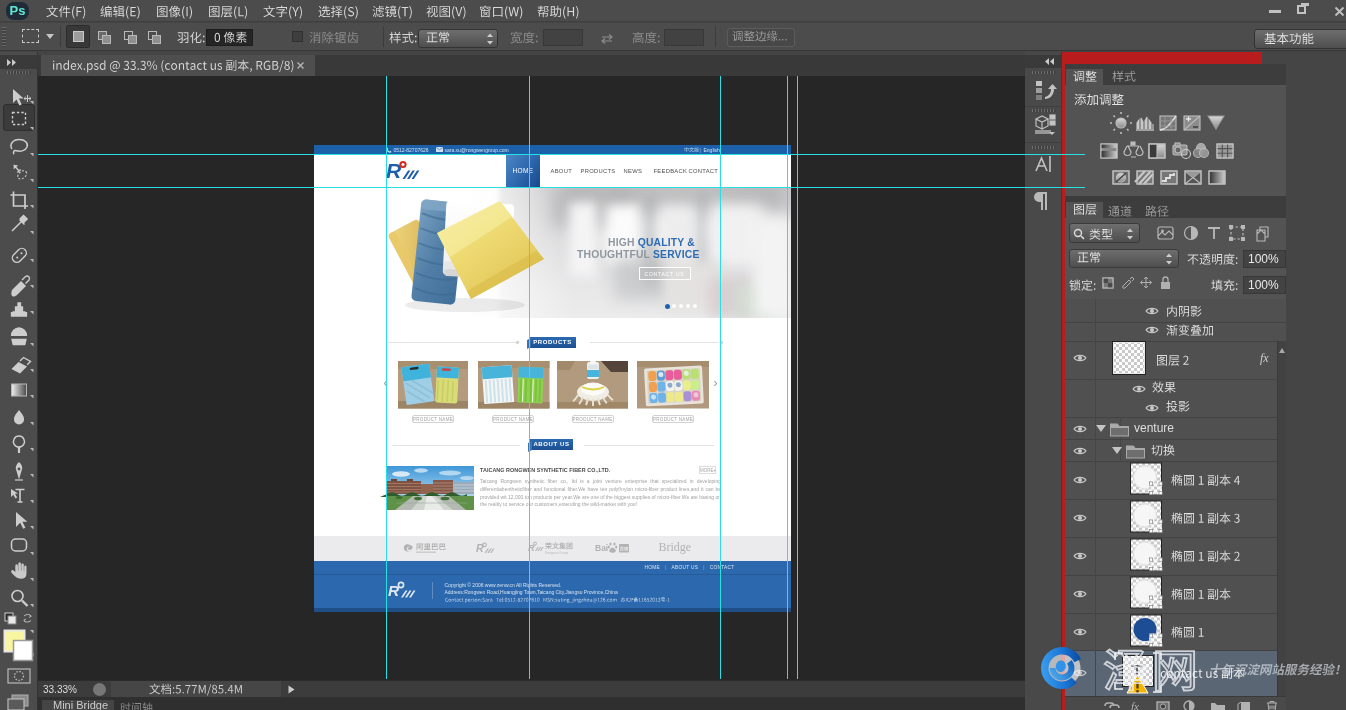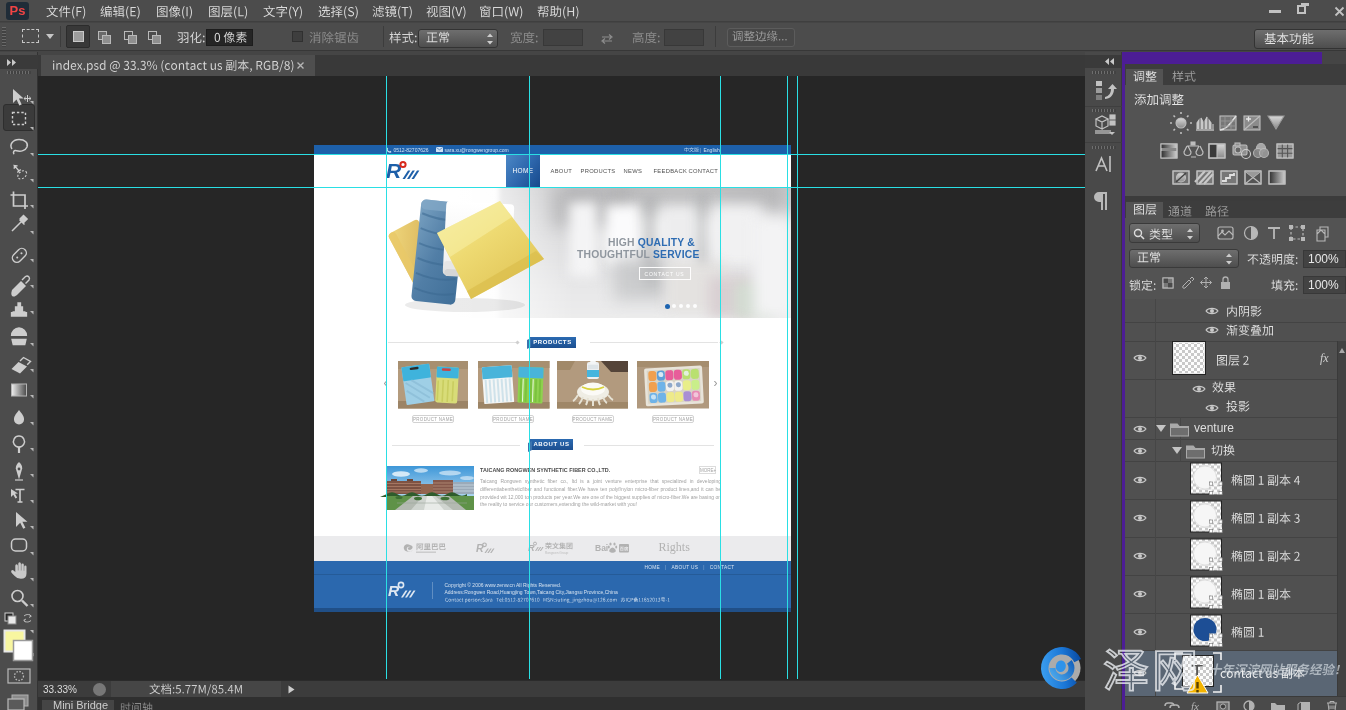--- a/index.html
+++ b/index.html
@@ -6,21 +6,21 @@
 .a{position:absolute}
 .tx{position:absolute;white-space:nowrap}
 svg{position:absolute;overflow:visible}
 .eye{position:absolute}
 .ep{stroke:#c9c9c9;fill:none;stroke-width:1.1}
 .ec{fill:#c9c9c9}
 </style></head>
 <body>
 
 <div class="a" id="menubar" style="left:0;top:0;width:1346px;height:22px;background:#4c4c4c;border-bottom:1px solid #3f3f3f">
- <div class="a" style="left:6px;top:2px;width:23px;height:18px;background:#1f2c38;border-radius:3px;color:#ef4444;font-weight:bold;font-size:13px;text-align:center;line-height:17px">Ps</div>
+ <div class="a" style="left:6px;top:2px;width:23px;height:18px;background:#1f2c38;border-radius:8px;color:#5eead4;font-weight:bold;font-size:13px;text-align:center;line-height:17px">Ps</div>
  <svg class="a" style="left:46px;top:4px" width="44" height="22" viewBox="0 0 44 22">
       <path transform="translate(0,12.2)" d="M5.3 -10.3C5.7 -9.7 6.1 -8.8 6.2 -8.3L7.2 -8.7C7.1 -9.2 6.6 -10 6.3 -10.6ZM0.6 -8.3V-7.4H2.6C3.3 -5.5 4.3 -3.8 5.6 -2.5C4.2 -1.4 2.5 -0.5 0.5 0.1C0.6 0.3 0.9 0.8 1 1C3.1 0.3 4.9 -0.6 6.3 -1.8C7.7 -0.6 9.4 0.4 11.4 0.9C11.6 0.7 11.9 0.2 12.1 0.1C10.1 -0.5 8.4 -1.3 7 -2.5C8.3 -3.8 9.2 -5.4 10 -7.4H11.9V-8.3ZM6.3 -3.2C5.1 -4.4 4.2 -5.8 3.6 -7.4H8.9C8.3 -5.7 7.4 -4.3 6.3 -3.2Z M16.5 -4.3V-3.4H20.1V1H21V-3.4H24.4V-4.3H21V-7H23.9V-7.9H21V-10.4H20.1V-7.9H18.4C18.5 -8.5 18.7 -9.1 18.8 -9.7L17.9 -9.9C17.6 -8.2 17.1 -6.6 16.4 -5.6C16.6 -5.5 17 -5.2 17.2 -5.1C17.5 -5.6 17.8 -6.3 18.1 -7H20.1V-4.3ZM15.8 -10.5C15.2 -8.6 14.1 -6.7 12.9 -5.5C13.1 -5.2 13.3 -4.8 13.4 -4.5C13.8 -5 14.2 -5.5 14.6 -6V1H15.5V-7.5C16 -8.3 16.4 -9.3 16.7 -10.2Z M28 2.5 28.7 2.1C27.6 0.4 27.1 -1.8 27.1 -3.9C27.1 -6 27.6 -8.1 28.7 -9.9L28 -10.2C26.8 -8.3 26.1 -6.3 26.1 -3.9C26.1 -1.4 26.8 0.6 28 2.5Z M30.5 0H31.6V-4.1H35.1V-5.1H31.6V-8.2H35.8V-9.2H30.5Z M37.4 2.5C38.5 0.6 39.2 -1.4 39.2 -3.9C39.2 -6.3 38.5 -8.3 37.4 -10.2L36.6 -9.9C37.7 -8.1 38.3 -6 38.3 -3.9C38.3 -1.8 37.7 0.4 36.6 2.1Z" fill="#dadada"></path>
     </svg>
  <svg class="a" style="left:100px;top:4px" width="44" height="22" viewBox="0 0 44 22">
       <path transform="translate(0,12.2)" d="M0.5 -0.7 0.7 0.2C1.8 -0.2 3.1 -0.8 4.3 -1.3L4.2 -2C2.8 -1.5 1.4 -1 0.5 -0.7ZM0.8 -5.3C0.9 -5.4 1.2 -5.4 2.6 -5.6C2.1 -4.8 1.7 -4.2 1.5 -4C1.1 -3.5 0.8 -3.2 0.6 -3.1C0.7 -2.9 0.8 -2.5 0.9 -2.3C1.1 -2.4 1.5 -2.6 4.2 -3.2C4.2 -3.4 4.2 -3.7 4.2 -4L2.1 -3.5C3 -4.7 3.8 -6.1 4.5 -7.5L3.8 -7.9C3.6 -7.4 3.3 -6.9 3.1 -6.5L1.7 -6.3C2.4 -7.4 3.1 -8.8 3.6 -10.2L2.7 -10.5C2.2 -9 1.4 -7.3 1.1 -6.9C0.9 -6.5 0.7 -6.2 0.5 -6.1C0.6 -5.9 0.7 -5.5 0.8 -5.3ZM7.8 -4.4V-2.5H6.8V-4.4ZM8.4 -4.4H9.3V-2.5H8.4ZM6 -5.2V0.9H6.8V-1.8H7.8V0.6H8.4V-1.8H9.3V0.6H10V-1.8H10.9V0.1C10.9 0.2 10.9 0.2 10.8 0.2C10.7 0.2 10.5 0.2 10.2 0.2C10.3 0.4 10.4 0.7 10.4 0.9C10.8 0.9 11.1 0.9 11.4 0.8C11.6 0.7 11.6 0.4 11.6 0.1V-5.2L10.9 -5.2ZM10 -4.4H10.9V-2.5H10ZM7.6 -10.3C7.8 -10 8 -9.5 8.1 -9.2H5.2V-6.4C5.2 -4.5 5.1 -1.7 3.9 0.3C4.1 0.4 4.5 0.6 4.7 0.8C5.8 -1.2 6 -4.2 6 -6.2H11.5V-9.2H9.1C9 -9.6 8.7 -10.1 8.4 -10.6ZM6 -8.3H10.6V-7H6Z M19.4 -9.4H22.7V-8.1H19.4ZM18.5 -10.1V-7.4H23.6V-10.1ZM13.5 -4.2C13.6 -4.2 14 -4.3 14.4 -4.3H15.6V-2.5L13 -2.1L13.2 -1.2L15.6 -1.7V1H16.4V-1.8L17.8 -2.1L17.8 -2.9L16.4 -2.7V-4.3H17.6V-5.2H16.4V-7.1H15.6V-5.2H14.3C14.7 -6 15.1 -7.1 15.3 -8.1H17.6V-9H15.6C15.7 -9.5 15.8 -9.9 15.9 -10.3L14.9 -10.5C14.9 -10 14.8 -9.5 14.7 -9H13.1V-8.1H14.5C14.2 -7.1 13.9 -6.3 13.8 -6C13.6 -5.4 13.4 -5 13.2 -5C13.3 -4.8 13.5 -4.3 13.5 -4.2ZM22.7 -5.9V-4.8H19.5V-5.9ZM17.5 -1 17.6 -0.1 22.7 -0.5V1H23.6V-0.6L24.5 -0.7L24.5 -1.4L23.6 -1.4V-5.9H24.4V-6.7H17.8V-5.9H18.6V-1ZM22.7 -4.1V-3H19.5V-4.1ZM22.7 -2.3V-1.3L19.5 -1.1V-2.3Z M28 2.5 28.7 2.1C27.6 0.4 27.1 -1.8 27.1 -3.9C27.1 -6 27.6 -8.1 28.7 -9.9L28 -10.2C26.8 -8.3 26.1 -6.3 26.1 -3.9C26.1 -1.4 26.8 0.6 28 2.5Z M30.5 0H35.9V-1H31.6V-4.3H35.1V-5.3H31.6V-8.2H35.8V-9.2H30.5Z M37.8 2.5C39 0.6 39.7 -1.4 39.7 -3.9C39.7 -6.3 39 -8.3 37.8 -10.2L37.1 -9.9C38.2 -8.1 38.7 -6 38.7 -3.9C38.7 -1.8 38.2 0.4 37.1 2.1Z" fill="#dadada"></path>
     </svg>
  <svg class="a" style="left:156px;top:4px" width="41" height="22" viewBox="0 0 41 22">
       <path transform="translate(0,12.2)" d="M4.7 -3.5C5.7 -3.3 7 -2.8 7.7 -2.5L8.1 -3.1C7.4 -3.5 6.1 -3.9 5.1 -4.1ZM3.4 -1.9C5.2 -1.7 7.3 -1.2 8.5 -0.8L8.9 -1.5C7.7 -1.9 5.6 -2.4 3.9 -2.5ZM1.1 -10V1H2V0.5H10.5V1H11.5V-10ZM2 -0.4V-9.1H10.5V-0.4ZM5.2 -8.8C4.5 -7.8 3.5 -6.9 2.4 -6.2C2.6 -6.1 2.9 -5.8 3.1 -5.7C3.4 -5.9 3.8 -6.2 4.2 -6.5C4.6 -6.1 5.1 -5.8 5.6 -5.4C4.5 -4.9 3.3 -4.5 2.2 -4.3C2.3 -4.2 2.5 -3.8 2.6 -3.6C3.9 -3.9 5.2 -4.3 6.4 -5C7.4 -4.4 8.6 -4 9.8 -3.7C9.9 -3.9 10.1 -4.2 10.3 -4.4C9.2 -4.6 8.1 -5 7.1 -5.4C8.1 -6 8.8 -6.7 9.4 -7.6L8.8 -7.9L8.7 -7.9H5.5C5.6 -8.1 5.8 -8.3 6 -8.6ZM4.7 -7 4.8 -7.1H8.1C7.6 -6.6 7 -6.2 6.3 -5.8C5.7 -6.2 5.1 -6.6 4.7 -7Z M18.6 -8.9H20.8C20.6 -8.5 20.4 -8.1 20.1 -7.9H17.8C18.1 -8.2 18.3 -8.5 18.6 -8.9ZM18.6 -10.5C18.1 -9.4 17.1 -8.1 15.7 -7.1C15.9 -7 16.2 -6.7 16.3 -6.5C16.6 -6.7 16.8 -6.9 17 -7.1V-5.2H18.9C18.3 -4.6 17.4 -4.1 16.1 -3.7C16.3 -3.5 16.5 -3.3 16.6 -3.1C17.8 -3.5 18.6 -3.9 19.2 -4.4C19.4 -4.2 19.6 -4 19.7 -3.8C18.9 -3 17.3 -2.2 16.1 -1.9C16.3 -1.7 16.5 -1.5 16.6 -1.3C17.7 -1.7 19.1 -2.5 20.1 -3.2C20.2 -3 20.3 -2.8 20.4 -2.6C19.4 -1.5 17.5 -0.6 16 -0.1C16.1 0 16.4 0.3 16.5 0.6C17.9 0.1 19.4 -0.8 20.5 -1.8C20.6 -1 20.5 -0.3 20.2 -0C20.1 0.2 19.9 0.2 19.6 0.2C19.4 0.2 19.1 0.2 18.8 0.2C18.9 0.4 19 0.8 19 1C19.3 1 19.6 1 19.8 1C20.2 1 20.6 0.9 20.9 0.6C21.4 0.1 21.6 -1.3 21.2 -2.6L21.8 -2.9C22.2 -1.5 23 -0.4 24 0.3C24.1 0.1 24.4 -0.3 24.6 -0.4C23.7 -1 22.9 -2 22.5 -3.2C23 -3.5 23.5 -3.8 23.9 -4L23.2 -4.6C22.6 -4.2 21.7 -3.7 20.9 -3.2C20.7 -3.8 20.3 -4.4 19.7 -4.8L20 -5.2H23.7V-7.9H21.1C21.4 -8.3 21.8 -8.8 22.1 -9.3L21.5 -9.7L21.3 -9.6H19.1L19.5 -10.3ZM17.8 -7.1H20C20 -6.8 19.9 -6.3 19.5 -5.9H17.8ZM20.8 -7.1H22.9V-5.9H20.5C20.7 -6.3 20.8 -6.8 20.8 -7.1ZM15.8 -10.5C15.1 -8.6 14 -6.7 12.9 -5.5C13 -5.2 13.3 -4.8 13.4 -4.5C13.8 -4.9 14.1 -5.4 14.5 -5.9V1H15.4V-7.4C15.9 -8.2 16.3 -9.2 16.7 -10.2Z M28 2.5 28.7 2.1C27.6 0.4 27.1 -1.8 27.1 -3.9C27.1 -6 27.6 -8.1 28.7 -9.9L28 -10.2C26.8 -8.3 26.1 -6.3 26.1 -3.9C26.1 -1.4 26.8 0.6 28 2.5Z M30.5 0H31.6V-9.2H30.5Z M34.1 2.5C35.3 0.6 36 -1.4 36 -3.9C36 -6.3 35.3 -8.3 34.1 -10.2L33.4 -9.9C34.5 -8.1 35 -6 35 -3.9C35 -1.8 34.5 0.4 33.4 2.1Z" fill="#dadada"></path>
     </svg>
  <svg class="a" style="left:208px;top:4px" width="44" height="22" viewBox="0 0 44 22">
@@ -398,21 +398,21 @@
             <ellipse cx="15.5" cy="3" rx="1.1" ry="1.6"></ellipse>
             <ellipse cx="19.5" cy="3" rx="1.1" ry="1.6"></ellipse>
             <ellipse cx="13.8" cy="6" rx="1" ry="1.5"></ellipse>
             <ellipse cx="21.2" cy="6" rx="1" ry="1.5"></ellipse>
             <path d="M15 8 q2.5-3 5 0 q2 2.5-1 3.5 q-1.5 0.5-3 0 q-3-1-1-3.5 z"></path>
           </g>
     <rect x="24" y="3" width="10" height="8.5" rx="1" fill="#b2b2b2"></rect>
           <path transform="translate(24.6,9.3)" d="M0.7 -2.5V0.39H1.24V0.13H3.19V0.39H3.75V-2.5H2.34L2.48 -3H4.14V-3.52H0.26V-3H1.86C1.83 -2.83 1.81 -2.65 1.78 -2.5ZM1.24 -0.95H3.19V-0.36H1.24ZM1.24 -1.43V-2.01H3.19V-1.43Z M6.1 -2.77V-2.48H5.5V-2.06H6.1V-1.37H7.92V-2.06H8.56V-2.48H7.92V-2.77H7.41V-2.48H6.6V-2.77ZM7.41 -2.06V-1.77H6.6V-2.06ZM7.54 -0.78C7.38 -0.64 7.19 -0.52 6.96 -0.42C6.73 -0.52 6.53 -0.64 6.38 -0.78ZM5.54 -1.19V-0.78H6.01L5.83 -0.71C5.98 -0.53 6.16 -0.37 6.37 -0.23C6.04 -0.15 5.69 -0.1 5.32 -0.07C5.4 0.04 5.5 0.24 5.54 0.37C6.04 0.31 6.52 0.22 6.93 0.07C7.35 0.23 7.83 0.34 8.37 0.39C8.43 0.26 8.57 0.04 8.68 -0.07C8.27 -0.09 7.9 -0.15 7.56 -0.23C7.89 -0.43 8.16 -0.7 8.34 -1.05L8.01 -1.21L7.92 -1.19ZM6.44 -3.65C6.48 -3.56 6.51 -3.46 6.54 -3.36H4.89V-2.18C4.89 -1.51 4.86 -0.52 4.51 0.16C4.64 0.2 4.88 0.31 4.99 0.39C5.36 -0.33 5.41 -1.44 5.41 -2.18V-2.87H8.6V-3.36H7.14C7.1 -3.49 7.04 -3.65 6.97 -3.77Z" fill="#ebebed"></path>
    </svg>
    <text style="position:absolute;left:345px;top:3px"></text>
-   <div class="tx" style="left:345px;top:3.5px;font-size:12px;color:#b2b2b2;font-family:'Liberation Serif',serif">Rights</div>
+   <div class="tx" style="left:345px;top:3.5px;font-size:12px;color:#b2b2b2;font-family:'Liberation Serif',serif">Bridge</div>
   </div>
 
   <div class="a" id="footer" style="left:0;top:416.5px;width:477px;height:46.5px;background:#2b68ae">
    <div class="tx" style="left:331px;top:4.2px;font-size:4.8px;color:#d8e4f2;letter-spacing:0.3px">HOME&nbsp;&nbsp;&nbsp;<span style="color:#8fb0d4">|</span>&nbsp;&nbsp;&nbsp;ABOUT US&nbsp;&nbsp;&nbsp;<span style="color:#8fb0d4">|</span>&nbsp;&nbsp;&nbsp;CONTACT</div>
    <div class="a" style="left:0;top:13px;width:477px;height:1px;background:rgba(0,0,0,0.12)"></div>
    <svg width="34" height="20" viewBox="0 0 34 20" style="left:74px;top:20px">
     <text x="0" y="15" font-size="15.5" font-weight="bold" font-style="italic" fill="#dfe8f2" font-family="Liberation Sans">R</text>
     <circle cx="13" cy="4" r="2.6" fill="none" stroke="#dfe8f2" stroke-width="1.6"></circle>
     <g fill="#dfe8f2">
             <path d="M13 16.5 l4.5-7 l2 0 l-4.5 7z"></path>
@@ -537,21 +537,21 @@
    <rect x="4.5" y="578.5" width="20" height="21" fill="#f8f6a0" stroke="#e8e8e8" stroke-width="2"></rect>
    <rect x="13.5" y="588.5" width="19" height="20" fill="#ffffff" stroke="#9a9a9a" stroke-width="1.5"></rect>
    <rect x="8" y="617" width="22" height="14" fill="none" stroke="#b9b9b9" stroke-width="1.2"></rect>
    <circle cx="19" cy="624" r="4.5" fill="none" stroke="#b9b9b9" stroke-width="1.3" stroke-dasharray="1.5,1.5"></circle>
    <rect x="12" y="643" width="16" height="11" fill="#8a8a8a" stroke="#b0b0b0" stroke-width="1"></rect>
    <rect x="8" y="647" width="16" height="11" fill="#5a5a5a" stroke="#b9b9b9" stroke-width="1.2"></rect>
   </g>
  </svg>
 </div>
 
-<div class="a" id="dock" style="left:1085px;top:52px;width:237px;height:658px;background:#4c1d95">
+<div class="a" id="dock" style="left:1025px;top:52px;width:237px;height:658px;background:#b91c1c">
  <div class="a" id="iconstrip" style="left:0;top:0;width:37px;height:658px;background:#494949;border-right:1px solid #3a3a3a">
   <div class="a" style="left:0;top:3px;width:36px;height:13px;background:#3a3a3a"></div>
       <svg class="a" style="left:20px;top:6px" width="12" height="7" viewBox="0 0 12 7">
         <path d="M4 0 l-4 3.5 l4 3.5 z M9 0 l-4 3.5 l4 3.5 z" fill="#c9c9c9"></path>
       </svg>
   <div class="a" style="left:7px;top:19px;width:24px;height:3px;background:repeating-linear-gradient(90deg,#6e6e6e 0 1px,#424242 1px 3px)"></div>
   <svg width="38" height="240" viewBox="0 0 38 240" style="left:0;top:0">
    <g fill="#c2c2c2" stroke="none">
     <rect x="11" y="29" width="6" height="5"></rect>
           <rect x="11" y="36" width="6" height="5" opacity="0.7"></rect>

